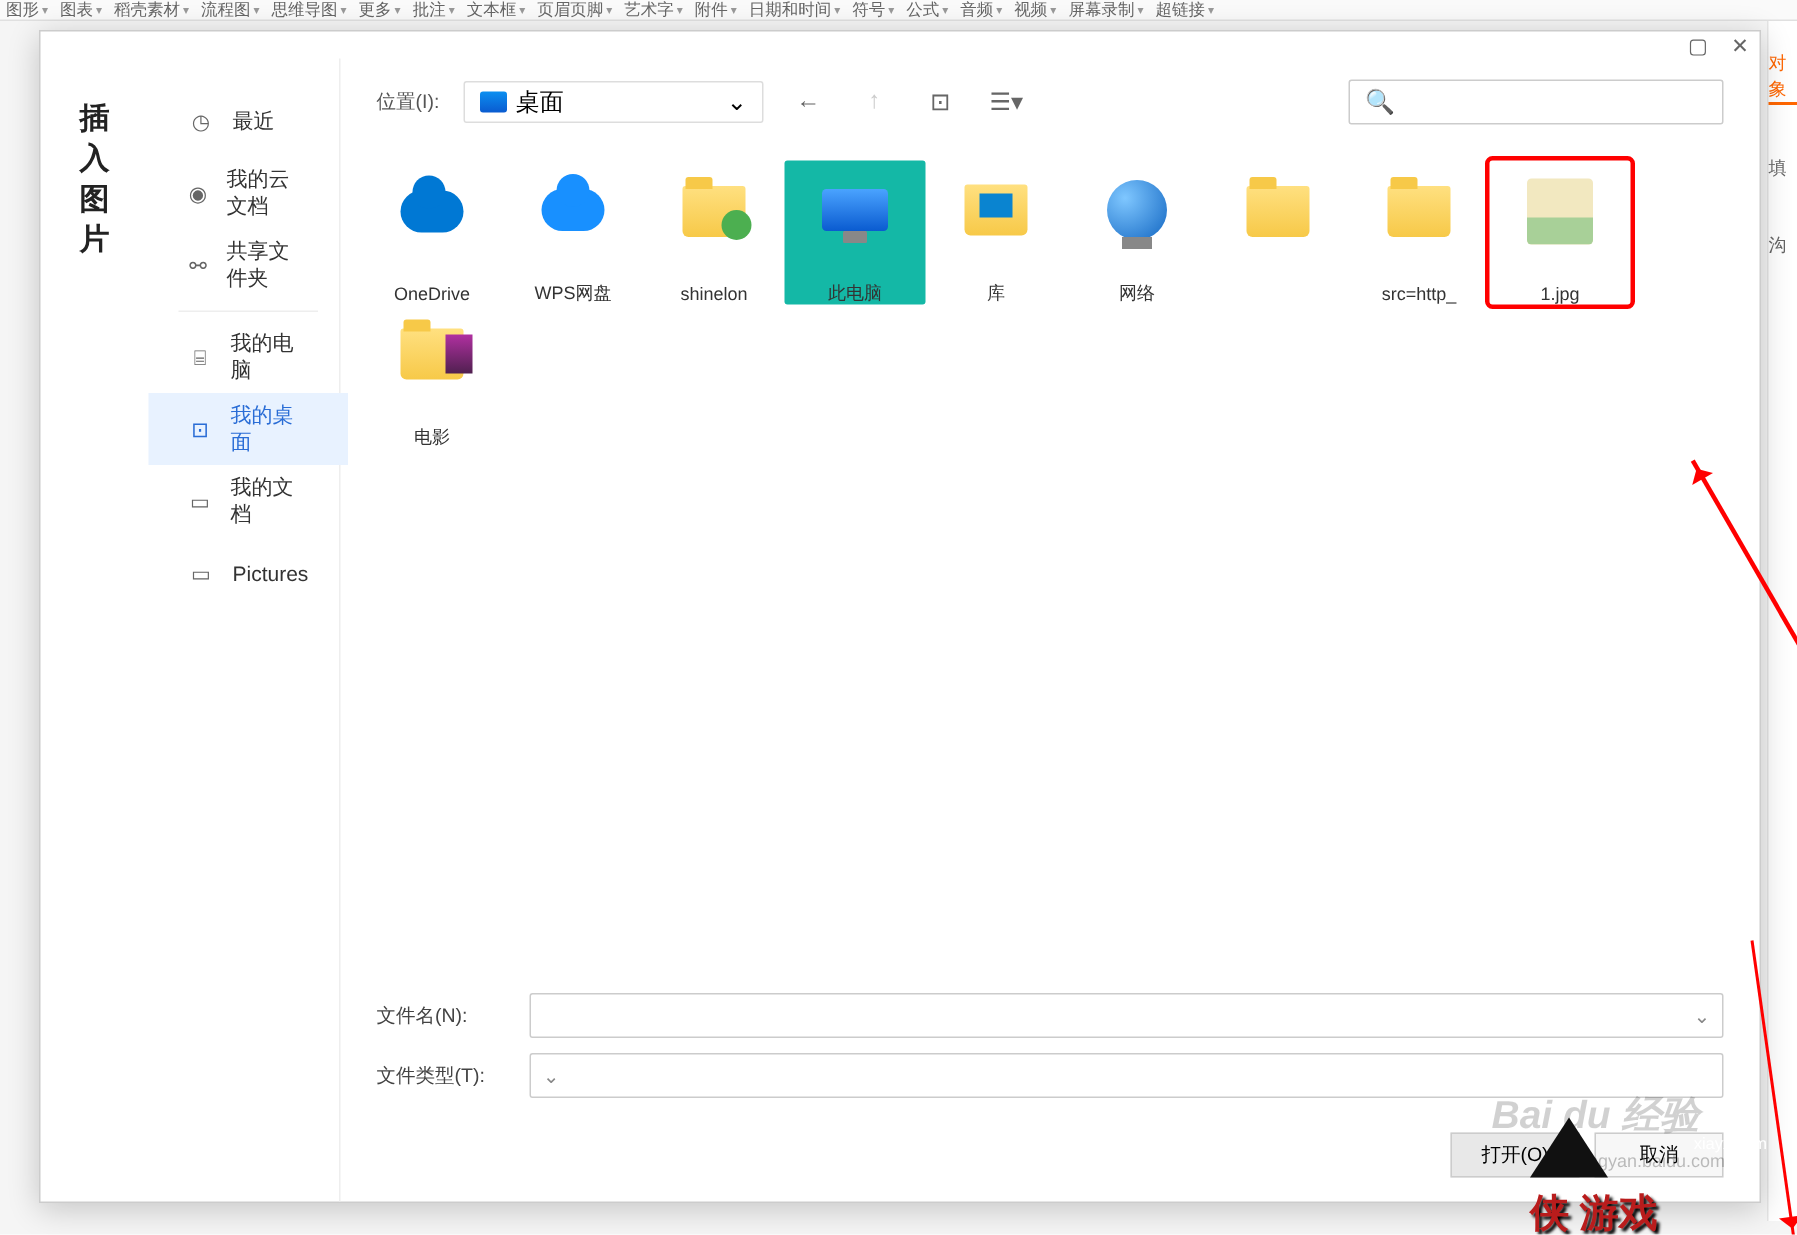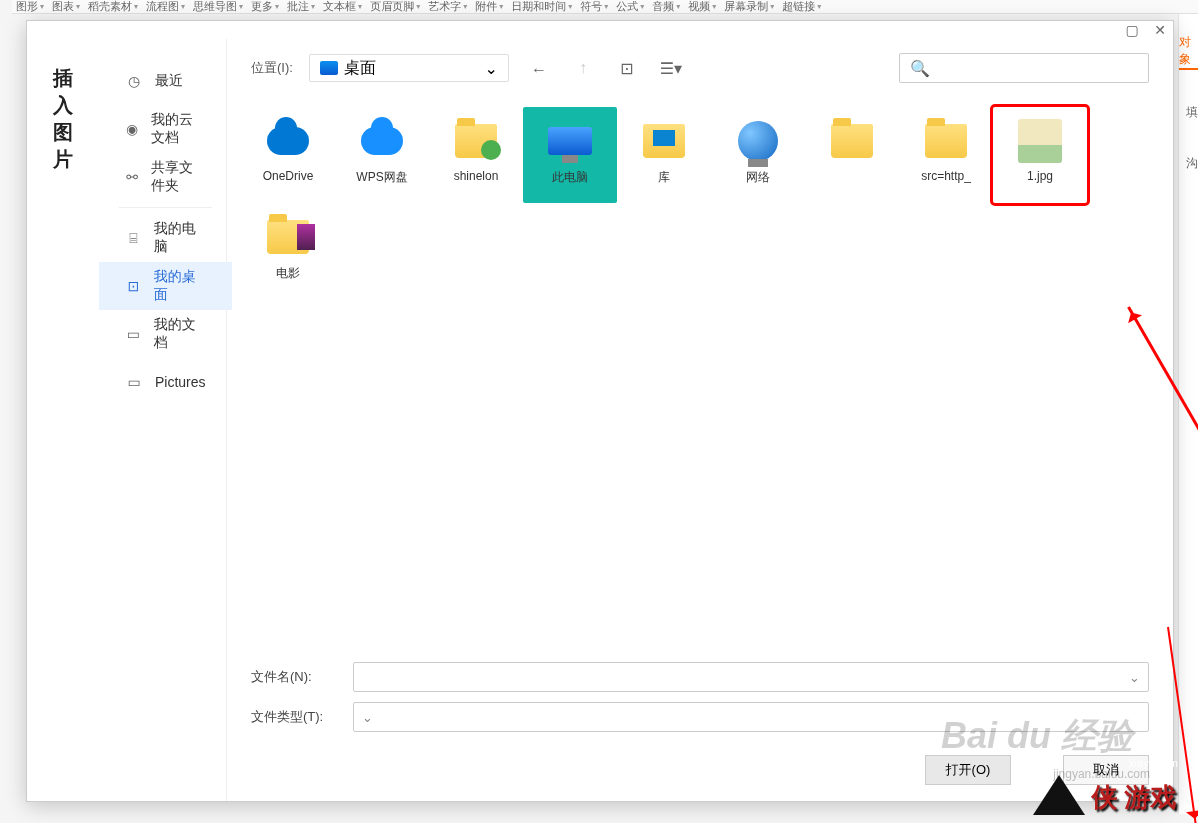--- a/index.html
+++ b/index.html
@@ -1,18 +1,18 @@
 <!DOCTYPE html>
 <html><head>
 <meta charset="utf-8">
 <style>
 * { margin: 0; padding: 0; box-sizing: border-box; font-family: "Microsoft YaHei", Arial, sans-serif; }
 body { width: 1198px; height: 823px; background: #f5f5f5; position: relative; overflow: hidden; }
 
-.ribbon-bg { position: absolute; top: 0; left: 0; right: 0; height: 14px; background: #fafafa; border-bottom: 1px solid #e0e0e0; display: flex; align-items: center; font-size: 11px; color: #666; padding: 0 4px; gap: 8px; margin-left: 12px; }
+.ribbon-bg { position: absolute; top: 0; left: 0; right: 0; height: 14px; background: #fafafa; border-bottom: 1px solid #e0e0e0; display: flex; align-items: center; font-size: 11px; color: #666; padding: 0 4px; gap: 8px; }
 .ribbon-item { display: flex; align-items: center; gap: 2px; }
 .ribbon-item .arr { color: #999; font-size: 8px; }
 
 .dialog { position: absolute; top: 20px; left: 26px; width: 1148px; height: 782px; background: #fff; border: 1px solid #ccc; box-shadow: 0 4px 20px rgba(0,0,0,0.2); display: flex; flex-direction: column; }
 
 .titlebar { height: 18px; display: flex; justify-content: flex-end; align-items: center; padding: 0 6px; gap: 14px; }
 .titlebar .ctl { width: 14px; height: 14px; display: flex; align-items: center; justify-content: center; color: #666; font-size: 14px; }
 
 .dialog-body { flex: 1; display: flex; }
 
@@ -30,21 +30,21 @@
 .loc-label { font-size: 13px; color: #555; }
 .loc-select { display: flex; align-items: center; gap: 8px; border: 1px solid #ddd; height: 28px; padding: 0 10px; border-radius: 2px; min-width: 200px; justify-content: space-between; }
 .loc-select .ds { display: flex; align-items: center; gap: 6px; }
 .loc-select .ds .desk { width: 18px; height: 14px; background: linear-gradient(#0b8ff0,#0a5bd0); border-radius: 2px; }
 .tb-btn { width: 28px; height: 28px; display: flex; align-items: center; justify-content: center; color: #666; font-size: 16px; cursor: pointer; }
 .tb-spacer { flex: 1; }
 .search-box { width: 250px; height: 30px; border: 1px solid #ccc; border-radius: 2px; display: flex; align-items: center; padding: 0 10px; color: #999; }
 .search-box input { border: none; outline: none; flex: 1; font-size: 13px; }
 
 .file-grid { flex: 1; padding: 10px 14px; display: flex; flex-wrap: wrap; align-content: flex-start; gap: 0; position: relative; }
-.file-item { width: 94px; height: 96px; display: flex; flex-direction: column; align-items: center; justify-content: flex-start; padding-top: 10px; gap: 4px; font-size: 12px; color: #333; text-align: center; border-radius: 2px; }
+.file-item { width: 94px; height: 96px; display: flex; flex-direction: column; align-items: center; justify-content: flex-start; padding-top: 10px; gap: 24px; font-size: 12px; color: #333; text-align: center; border-radius: 2px; }
 .file-item.selected { background: #14b8a6; }
 .file-item.highlighted { outline: 3px solid #ff0000; }
 .file-item .thumb { width: 48px; height: 48px; display: flex; align-items: center; justify-content: center; }
 .file-item .label { width: 84px; overflow: hidden; white-space: nowrap; text-overflow: ellipsis; }
 
 
 .icon-cloud { width: 42px; height: 28px; background: #0078d4; border-radius: 16px; position: relative; }
 .icon-cloud::before { content: ''; position: absolute; width: 22px; height: 22px; background: #0078d4; border-radius: 50%; top: -10px; left: 8px; }
 .icon-cloud2 { width: 42px; height: 28px; background: #1890ff; border-radius: 16px; position: relative; }
 .icon-cloud2::before { content: ''; position: absolute; width: 22px; height: 22px; background: #1890ff; border-radius: 50%; top: -10px; left: 10px; }
@@ -67,30 +67,30 @@
 
 .arrow-red2 { position: absolute; width: 2px; height: 200px; background: #ff0000; transform: rotate(-8deg); transform-origin: top; top: 530px; left: 940px; }
 .arrow-red2::after { content:''; position:absolute; bottom:-2px; left:-7px; border:8px solid transparent; border-top-color:#ff0000; }
 
 .bottom-form { padding: 6px 24px 12px; }
 .form-row { display:flex; align-items:center; gap:12px; height:40px; }
 .form-row label { font-size:13px; color:#444; width:90px; }
 .form-input { flex:1; height:30px; border:1px solid #ccc; border-radius:2px; padding:0 8px; font-size:13px; color:#333; display:flex; align-items:center; justify-content:space-between; }
 .form-input .caret { color:#888; }
 .btn-row { display:flex; justify-content:flex-end; gap:10px; padding: 6px 24px 16px; }
-.btn { min-width:86px; height:30px; border:1px solid #ccc; background:#f7f7f7; font-size:13px; display:flex; align-items:center; justify-content:center; cursor:pointer;margin-left:42px; }
+.btn { min-width:86px; height:30px; border:1px solid #ccc; background:#f7f7f7; font-size:13px; display:flex; align-items:center; justify-content:center; cursor:pointer; }
 .btn.primary { background:#e8e8e8; }
 
-.watermark { position:absolute; right:40px; bottom:40px; font-size:36px; font-weight:bold; color:rgba(0,0,0,0.18); font-style:italic; }
+.watermark { position:absolute; right:40px; bottom:40px; font-size:26px; font-weight:bold; color:rgba(0,0,0,0.18); font-style:italic; }
 .watermark2 { position:absolute; right:23px; bottom:20px; font-size:12px; color:rgba(0,0,0,0.25); }
 
-.right-strip { position:absolute; top:14px; right:0; width:20px; height:800px; background:#fff; border-left:1px solid #e5e5e5; display:flex; flex-direction:column; align-items:flex-end; gap:34px; padding-top:20px; font-size:12px; color:#666; }
+.right-strip { position:absolute; top:14px; right:0; width:20px; height:800px; background:#fff; border-left:1px solid #e5e5e5; display:flex; flex-direction:column; align-items:flex-start; gap:34px; padding-top:20px; font-size:12px; color:#666; }
 .right-strip .active { color:#f60; border-bottom:2px solid #f60; }
 
-.corner-logo { position:absolute; right:8px; bottom:8px; width:170px; height:60px; display:flex; align-items:flex-end; justify-content:center; gap:6px; }
+.corner-logo { position:absolute; right:8px; bottom:8px; width:170px; height:60px; display:flex; align-items:flex-start; justify-content:center; gap:6px;flex-direction:column; }
 .corner-logo .tri { width:0; height:0; border-left:26px solid transparent; border-right:26px solid transparent; border-bottom:40px solid #111; }
 .corner-logo .txt { font-size:26px; font-weight:bold; color:#b91c1c; text-shadow:2px 2px 2px #000; }
 .corner-logo .sm { position:absolute; right:12px; top:2px; font-size:11px; color:#fff; }
 </style>
 </head>
 <body>
 
 <div class="ribbon-bg" id="ribbon">
     <span class="ribbon-item">图形 <span class="arr">▾</span></span>
     <span class="ribbon-item">图表 <span class="arr">▾</span></span>

